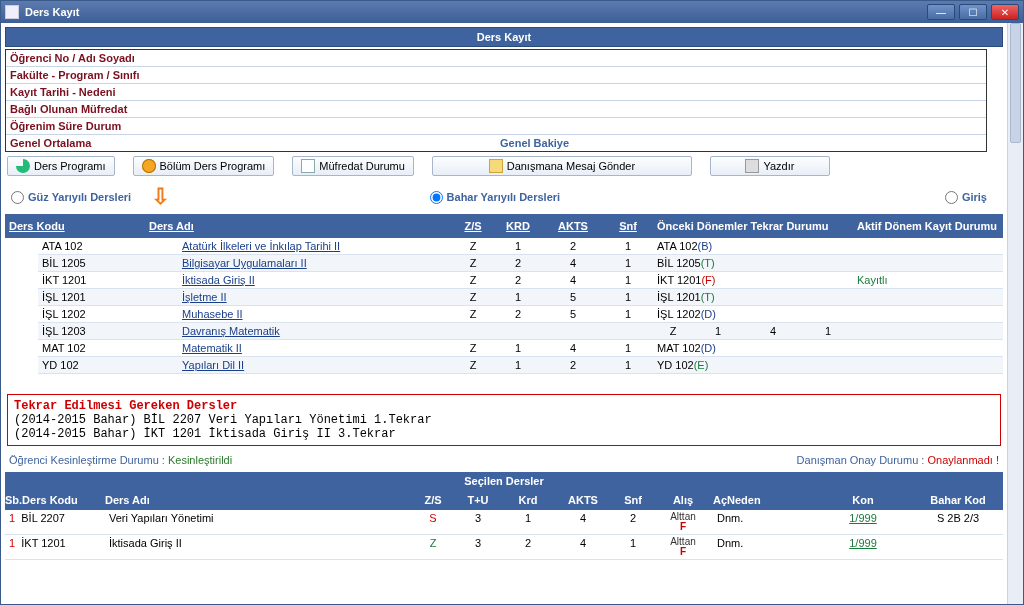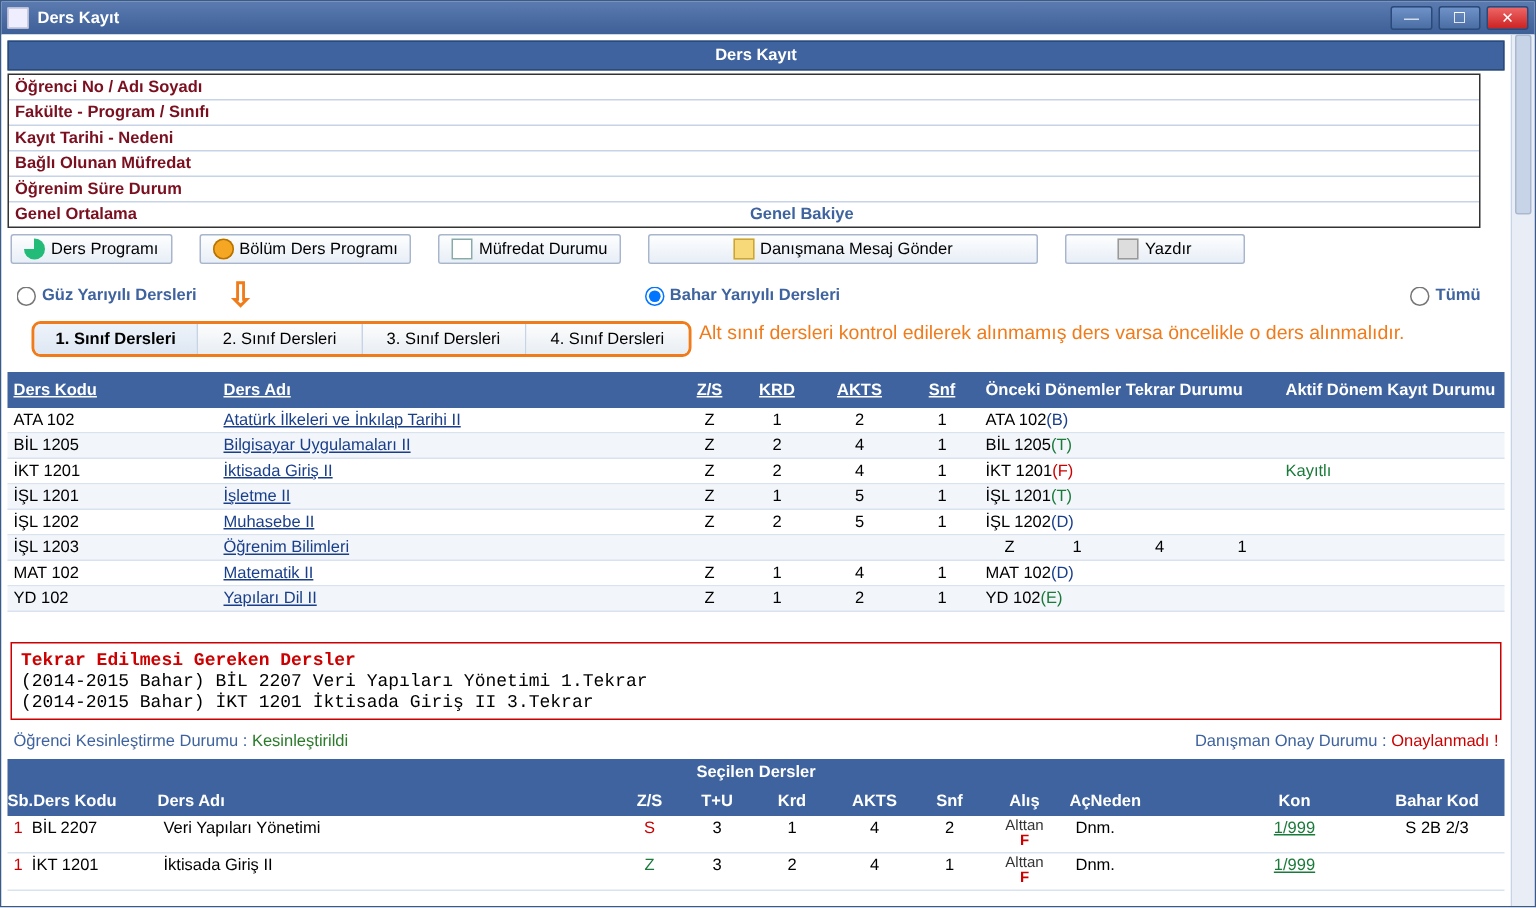--- a/index.html
+++ b/index.html
@@ -46,21 +46,21 @@
   .gridhead .u { text-decoration: underline; }
   .col-code{width:140px;}
   .col-name{flex:1;}
   .col-zs{width:40px; text-align:center;}
   .col-krd{width:50px; text-align:center;}
   .col-akts{width:60px; text-align:center;}
   .col-snf{width:50px; text-align:center;}
   .col-prev{width:200px;}
   .col-akt{width:150px;}
   .gridbody { margin:0 4px;}
-  .gridrow { display:flex; border-bottom:1px solid #d9e2ef; }
+  .gridrow { display:flex; border-bottom:1px solid #d9e2ef;margin-left:33px; }
   .gridrow:nth-child(even){background:#f2f5fa;}
   .gridrow .link { color:#1a3f8a; text-decoration:underline; cursor:pointer;}
   .tag-b{color:#1a3f8a;} .tag-t{color:#1a7a3a;} .tag-f{color:#c00;}
   .repeatbox { margin:20px 6px 6px 6px; border:1px solid #c00; padding:4px 6px; font-family: "Courier New", monospace; font-size:12px;}
   .repeatbox .title{ color:#c00; font-weight:bold;}
   .statusrow { display:flex; padding:2px 8px 6px 8px; }
   .statusrow .l { color:#2a7a2a;}
   .statusrow .l .lab{color:#3f639e;}
   .statusrow .r { margin-left:auto;}
   .statusrow .r .lab{color:#3f639e;}
@@ -146,33 +146,24 @@
           <input type="radio" name="sem" style="">
           <span class="rlabel">Güz Yarıyılı Dersleri</span>
         </label>
       <span class="arrow">⇩</span>
       <label class="r" style="margin-left:250px">
           <input type="radio" name="sem" checked="" style="">
           <span class="rlabel">Bahar Yarıyılı Dersleri</span>
         </label>
       <label class="r" style="margin-left:auto; margin-right:10px">
           <input type="radio" name="sem" style="">
-          <span class="rlabel">Tümü</span>
+          <span class="rlabel">Giriş</span>
         </label>
     </div>
 
-    <div class="annrow">
-      <div class="classtabs">
-        <div class="tab active">1. Sınıf Dersleri</div>
-        <div class="tab">2. Sınıf Dersleri</div>
-        <div class="tab">3. Sınıf Dersleri</div>
-        <div class="tab">4. Sınıf Dersleri</div>
-      </div>
-      <div class="annot">Alt sınıf dersleri kontrol edilerek alınmamış ders varsa öncelikle o ders alınmalıdır.</div>
-    </div>
 
     <div class="gridhead">
       <div class="col-code u">Ders Kodu</div>
       <div class="col-name u">Ders Adı</div>
       <div class="col-zs u">Z/S</div>
       <div class="col-krd u">KRD</div>
       <div class="col-akts u">AKTS</div>
       <div class="col-snf u">Snf</div>
       <div class="col-prev">Önceki Dönemler Tekrar Durumu</div>
       <div class="col-akt">Aktif Dönem Kayıt Durumu</div>
@@ -223,21 +214,21 @@
           <div class="col-name"><span class="link">Muhasebe II</span></div>
           <div class="col-zs">Z</div>
           <div class="col-krd">2</div>
           <div class="col-akts">5</div>
           <div class="col-snf">1</div>
           <div class="col-prev">İŞL 1202<span class="tag-b">(D)</span></div>
           <div class="col-akt" style="color:#1a7a3a"></div>
         </div>
         <div class="gridrow">
           <div class="col-code">İŞL 1203</div>
-          <div class="col-name"><span class="link">Öğrenim Bilimleri</span></div>
+          <div class="col-name"><span class="link">Davranış Matematik</span></div>
           <div class="col-zs">Z</div>
           <div class="col-krd">1</div>
           <div class="col-akts">4</div>
           <div class="col-snf">1</div>
           <div class="col-akt" style="color:#1a7a3a"></div>
         </div>
         <div class="gridrow">
           <div class="col-code">MAT 102</div>
           <div class="col-name"><span class="link">Matematik II</span></div>
           <div class="col-zs">Z</div>

